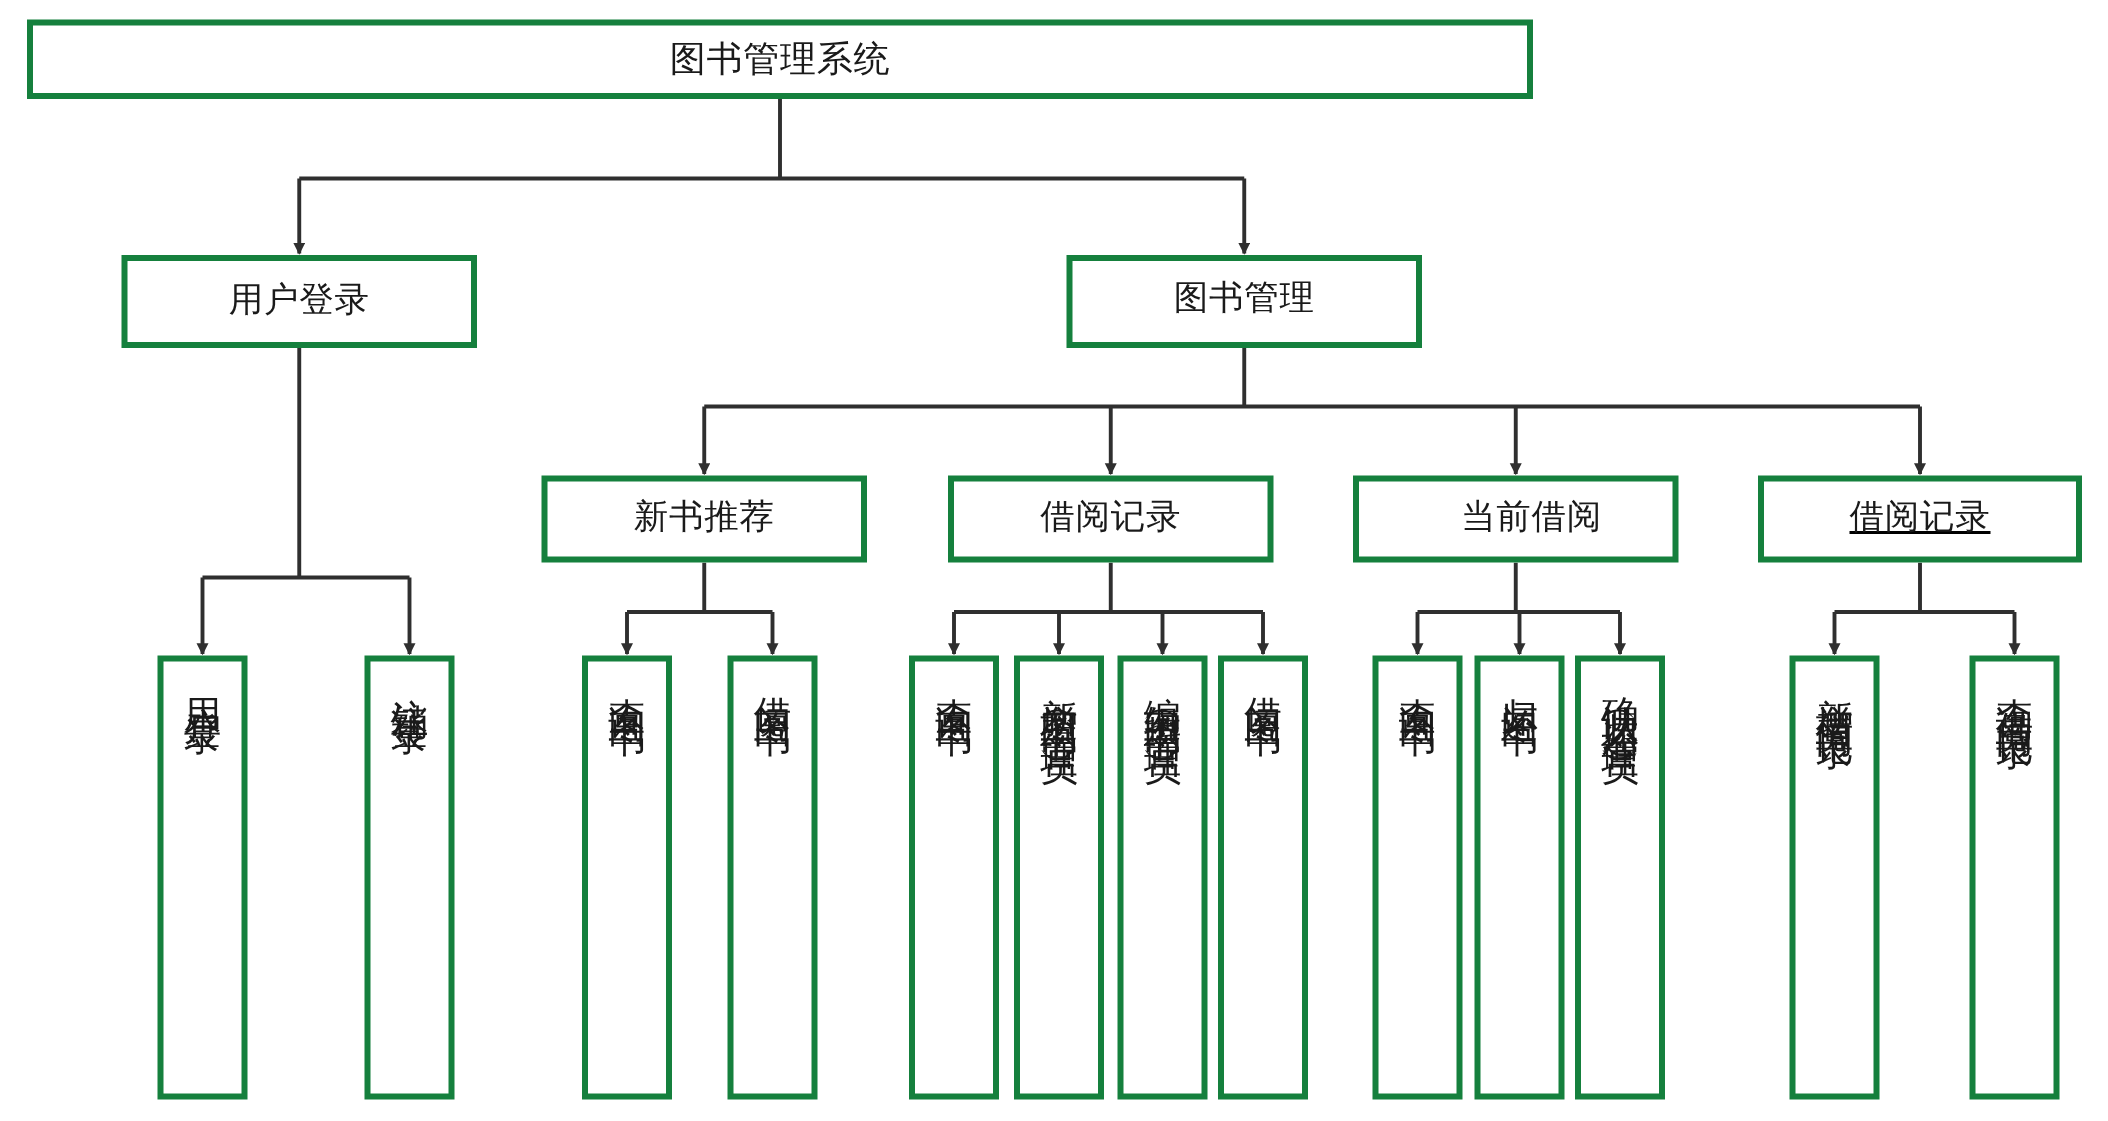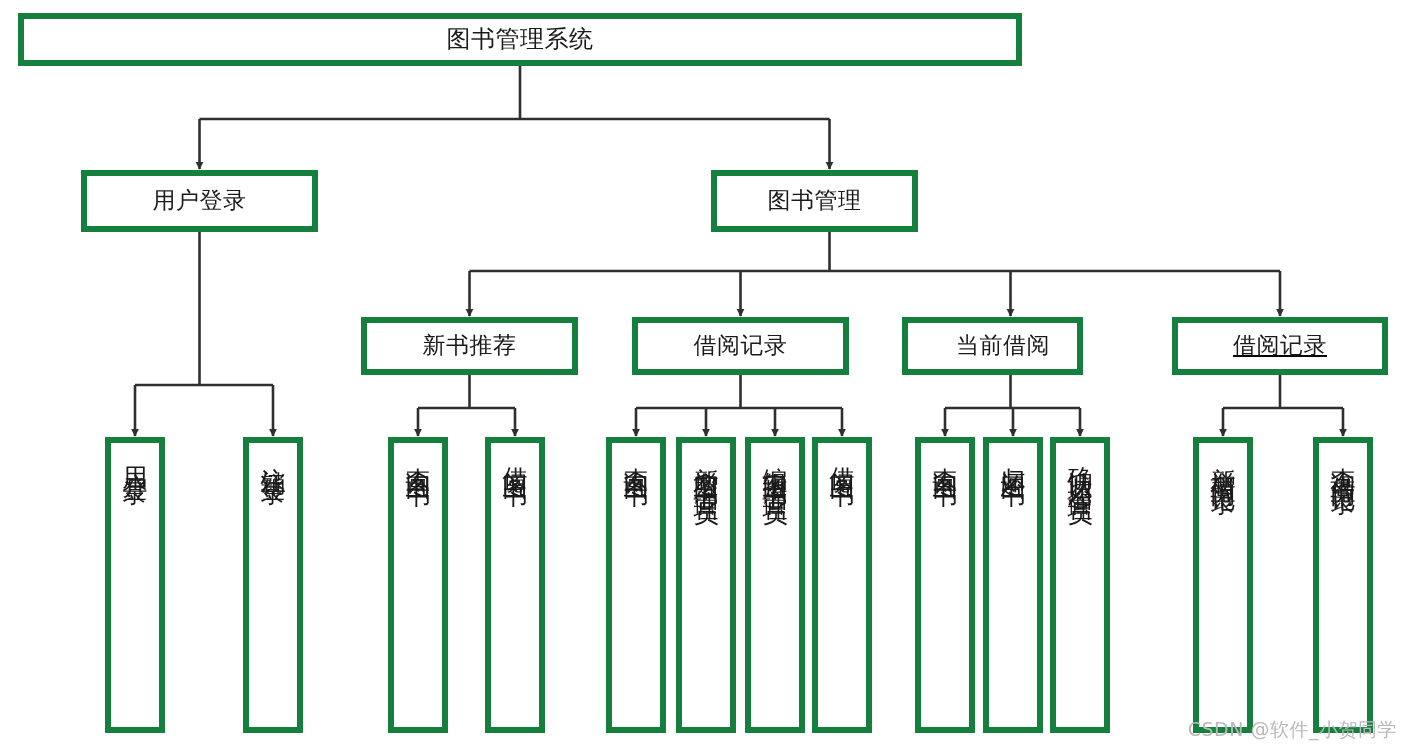--- a/index.html
+++ b/index.html
@@ -23,21 +23,21 @@
     left: 0;
     top: 0;
     width: 1405px;
     height: 747px;
     pointer-events: none;
   }
   .node {
     position: absolute;
     box-sizing: border-box;
     background: #ffffff;
-    border: 6px solid #15803d;
+    border: 4px solid #15803d;
     display: flex;
     align-items: center;
     justify-content: center;
     overflow: hidden;
   }
   .node-label {
     color: #1a1a1a;
     text-align: center;
     line-height: 1.18;
     white-space: nowrap;
@@ -121,30 +121,30 @@
       </g>
   </svg>
 
   <div id="node-layer">
       <div class="node horiz root" style="left: 18px; top: 13px; width: 1004px; height: 53px;">
         <span class="node-label">图书管理系统</span>
       </div>
       <div class="node horiz" style="left: 81px; top: 170px; width: 237px; height: 62px;">
         <span class="node-label">用户登录</span>
       </div>
-      <div class="node horiz" style="left: 711px; top: 170px; width: 207px; height: 62px;">
+      <div class="node horiz" style="left: 711px; top: 170px; width: 237px; height: 62px; font-family: Liberation Mono, monospace;">
         <span class="node-label">图书管理</span>
       </div>
       <div class="node horiz" style="left: 361px; top: 317px; width: 217px; height: 58px; align-items: center;">
         <span class="node-label">新书推荐</span>
       </div>
       <div class="node horiz" style="left: 632px; top: 317px; width: 217px; height: 58px;">
         <span class="node-label">借阅记录</span>
       </div>
-      <div class="node horiz" style="left: 902px; top: 317px; width: 181px; height: 58px; padding-left: 21px;">
+      <div class="node horiz" style="left: 902px; top: 317px; width: 217px; height: 58px; padding-left: 21px;">
         <span class="node-label">当前借阅</span>
       </div>
       <div class="node horiz" style="left: 1172px; top: 317px; width: 216px; height: 58px; text-decoration: underline;">
         <span class="node-label">借阅记录</span>
       </div>
       <div class="node vert" style="left: 105px; top: 437px; width: 60px; height: 296px;">
         <span class="node-label">用户登录</span>
       </div>
       <div class="node vert" style="left: 243px; top: 437px; width: 60px; height: 296px;">
         <span class="node-label">注销登录</span>
@@ -177,14 +177,13 @@
         <span class="node-label">确认归还（管理员）</span>
       </div>
       <div class="node vert" style="left: 1193px; top: 437px; width: 60px; height: 296px;">
         <span class="node-label">新增借阅记录</span>
       </div>
       <div class="node vert" style="left: 1313px; top: 437px; width: 60px; height: 296px;">
         <span class="node-label">查询借阅记录</span>
       </div>
     </div>
 
-  <div class="watermark">CSDN @软件_小贺同学</div>
 </div>
 
 </body></html>

